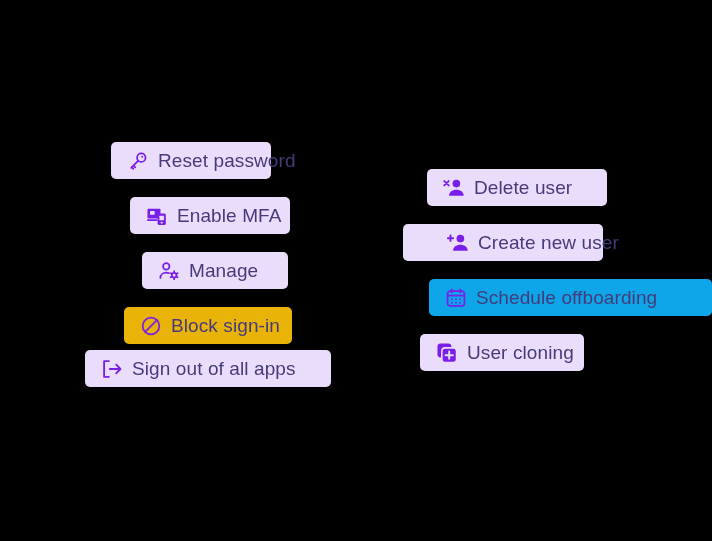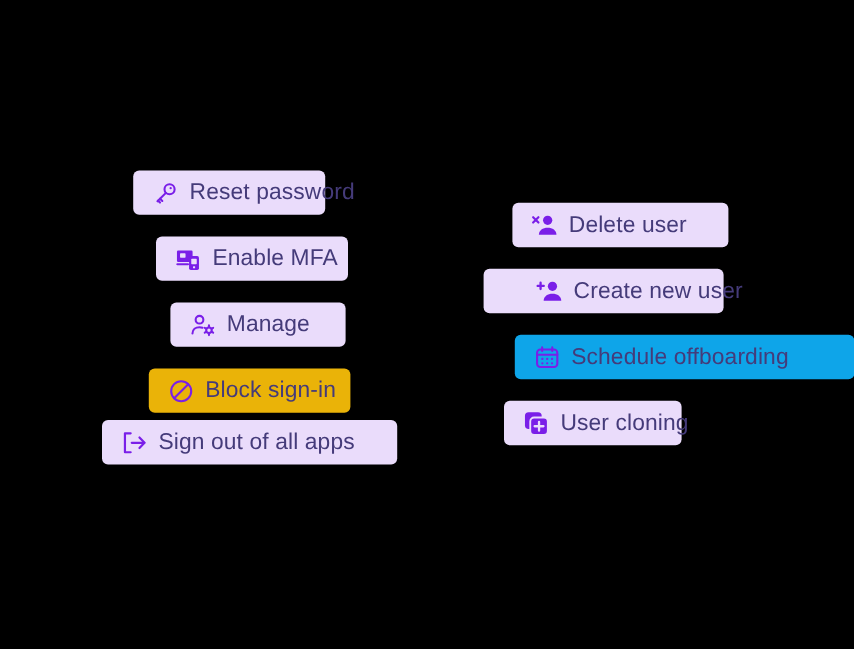--- a/index.html
+++ b/index.html
@@ -147,21 +147,21 @@
             <circle cx="16.4" cy="13.2" r="1.05"></circle>
             <circle cx="7.6" cy="17.2" r="1.05"></circle>
             <circle cx="12.0" cy="17.2" r="1.05"></circle>
             <circle cx="16.4" cy="17.2" r="1.05"></circle>
           </g>
         </svg>
       </span>
       <span class="label" style="color: rgb(69, 59, 122);">Schedule offboarding</span>
     </div>
 
-    <div class="chip" style="left: 420px; top: 334px; width: 148px; background: rgb(234, 220, 251); border-radius: 5px; height: 37px;">
+    <div class="chip" style="left: 420px; top: 334px; width: 164px; background: rgb(234, 220, 251); border-radius: 5px; height: 37px;">
       <span class="ico">
         <svg viewBox="0 0 24 24">
           <rect x="1.6" y="1.6" width="15.2" height="15.2" rx="3.4" fill="#7A1FE8"></rect>
           <rect x="6.4" y="6.4" width="16.0" height="16.0" rx="3.6" fill="#7A1FE8" stroke="#EADCFB" stroke-width="1.7"></rect>
           <path d="M14.4 10.4 V18.4 M10.4 14.4 H18.4" stroke="#EADCFB" stroke-width="2.1" stroke-linecap="round"></path>
         </svg>
       </span>
       <span class="label" style="color: rgb(69, 59, 122);">User cloning</span>
     </div>
 

